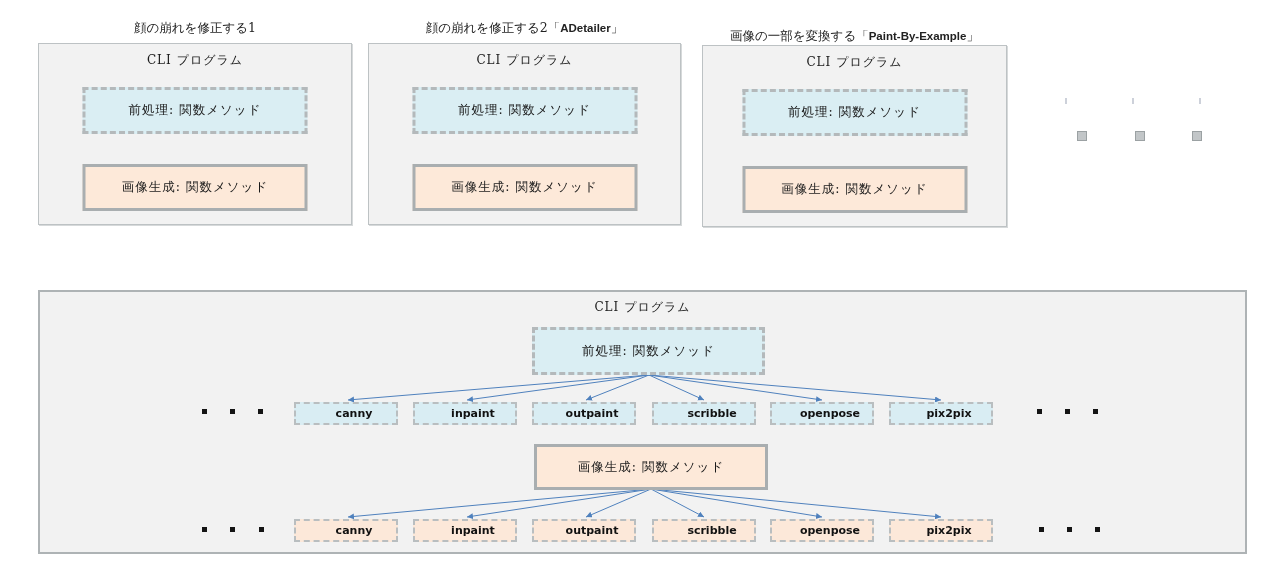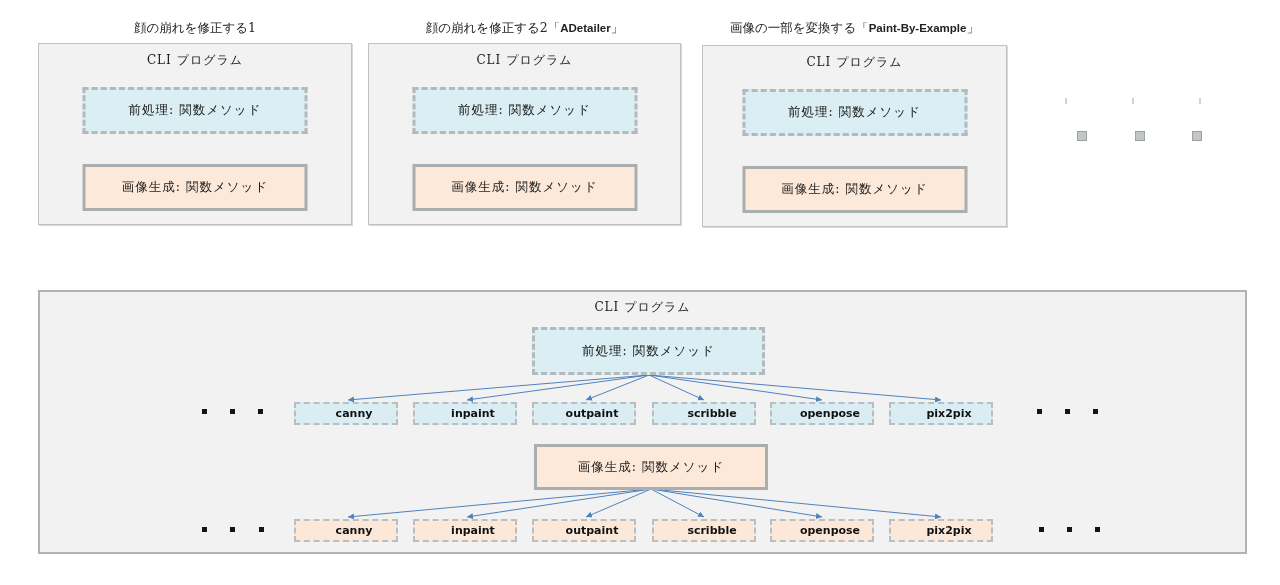--- a/index.html
+++ b/index.html
@@ -37,21 +37,21 @@
   .dot{position:absolute;width:5px;height:5px;background:#141414;}
   svg.wires{position:absolute;left:0;top:0;pointer-events:none;}
 </style>
 </head>
 <body>
 
 <div class="stage">
 
   <div class="card-title" style="left:38px;width:314px;"><span>顔の崩れを修正する1</span><b></b><span></span></div>
   <div class="card-title" style="left:368px;width:313px;"><span>顔の崩れを修正する2「</span><b>ADetailer</b><span>」</span></div>
-  <div class="card-title" style="left:702px;width:305px;"><span>画像の一部を変換する「</span><b>Paint-By-Example</b><span>」</span></div>
+  <div class="card-title" style="left:702px;width:305px;margin-top:8px;"><span>画像の一部を変換する「</span><b>Paint-By-Example</b><span>」</span></div>
 
   <div class="card" style="left:38px;top:43px;width:314px;height:182px;">
     <div class="cli-head">CLI プログラム</div>
     <div class="inner blue">前処理: 関数メソッド</div>
     <div class="inner orange">画像生成: 関数メソッド</div>
   </div>
 
   <div class="card" style="left:368px;top:43px;width:313px;height:182px;">
     <div class="cli-head">CLI プログラム</div>
     <div class="inner blue">前処理: 関数メソッド</div>

